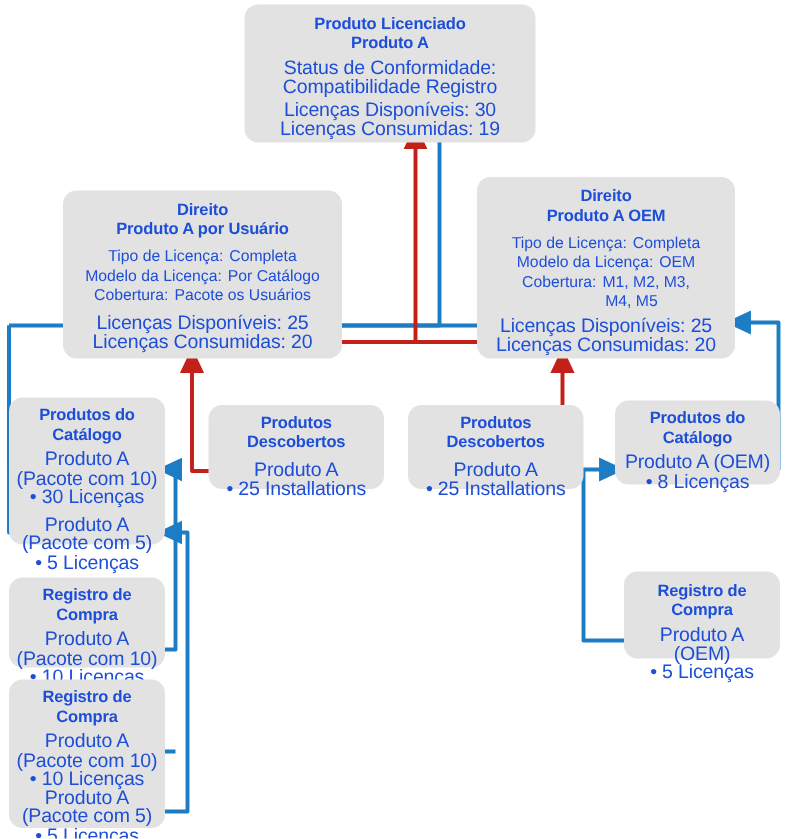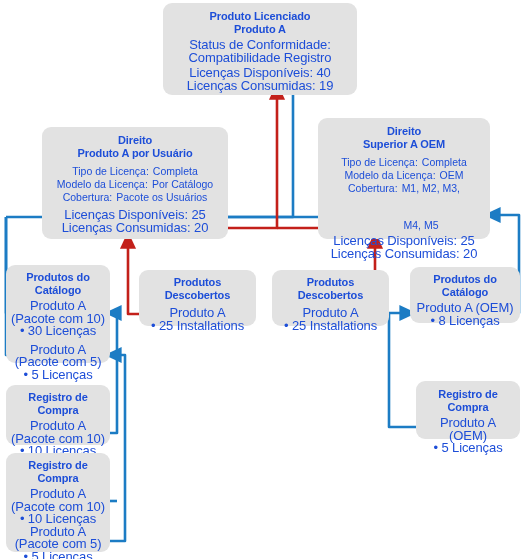--- a/index.html
+++ b/index.html
@@ -103,21 +103,21 @@
     </g>
   </svg>
 
   <div class="box" style="left:163px;top:3px;width:194px;height:92px;padding:7px 6px 0 6px;">
     <div class="title">Produto Licenciado</div>
     <div class="title">Produto A</div>
     <div class="sp3"></div>
     <div class="body">Status de Conformidade:</div>
     <div class="body">Compatibilidade Registro</div>
     <div class="sp3"></div>
-    <div class="body">Licenças Disponíveis: 40</div>
+    <div class="body">Licenças Disponíveis: 30</div>
     <div class="body">Licenças Consumidas: 19</div>
   </div>
 
   <div class="box" style="left:42px;top:127px;width:186px;height:112px;padding:7px 8px 0 8px;">
     <div class="title">Direito</div>
     <div class="title">Produto A por Usuário</div>
     <div class="sp5"></div>
     <div class="rowpair" style="display:flex;justify-content:center;">
       <span class="lbl-right">Tipo de Licença:</span>
       <span style="width:4px;"></span>
@@ -133,38 +133,38 @@
       <span style="width:4px;"></span>
       <span>Pacote os Usuários</span>
     </div>
     <div class="sp5"></div>
     <div class="body">Licenças Disponíveis: 25</div>
     <div class="body">Licenças Consumidas: 20</div>
   </div>
 
   <div class="box" style="left:318px;top:118px;width:172px;height:121px;padding:7px 8px 0 8px;">
     <div class="title">Direito</div>
-    <div class="title">Superior A OEM</div>
+    <div class="title">Produto A OEM</div>
     <div class="sp5"></div>
     <div class="rowpair" style="display:flex;justify-content:center;">
       <span class="lbl-right">Tipo de Licença:</span>
       <span style="width:4px;"></span>
       <span>Completa</span>
     </div>
     <div class="rowpair" style="display:flex;justify-content:center;">
       <span class="lbl-right">Modelo da Licença:</span>
       <span style="width:4px;"></span>
       <span>OEM</span>
     </div>
     <div class="rowpair" style="display:flex;justify-content:center;">
       <span class="lbl-right">Cobertura:</span>
       <span style="width:4px;"></span>
       <span>M1, M2, M3,</span>
     </div>
-    <div class="rowpair lbl-center" style="padding-left:34px;margin-top:24px;">
+    <div class="rowpair lbl-center" style="padding-left:34px;">
       <span>M4, M5</span>
     </div>
     <div class="sp3"></div>
     <div class="body">Licenças Disponíveis: 25</div>
     <div class="body">Licenças Consumidas: 20</div>
   </div>
 
   <div class="box" style="left:6px;top:265px;width:104px;height:98px;padding:6px 5px 0 5px;">
     <div class="title">Produtos do Catálogo</div>
     <div class="sp3"></div>

